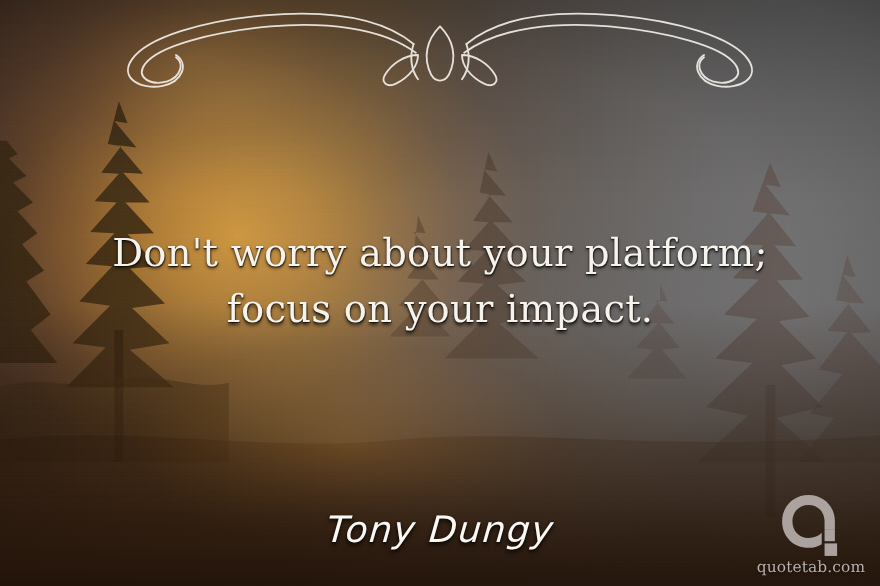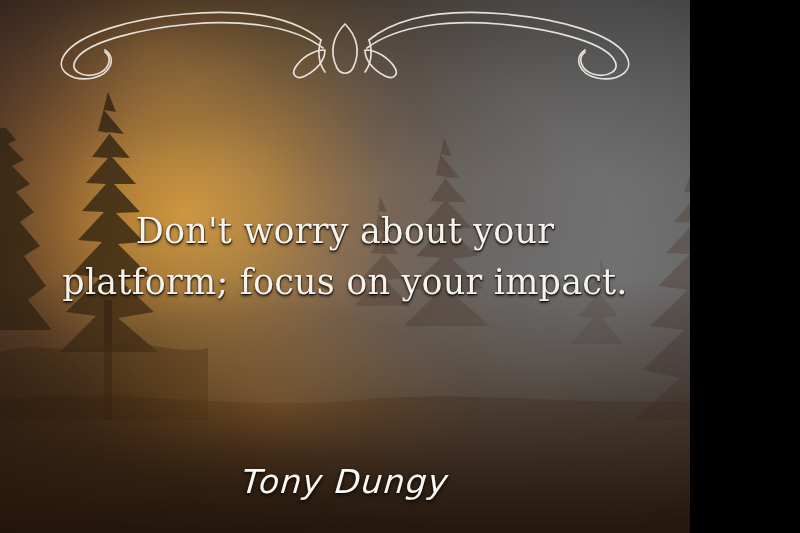--- a/index.html
+++ b/index.html
@@ -2,21 +2,21 @@
 <html><head>
 <meta charset="utf-8">
 <style>
   html, body {
     margin: 0;
     padding: 0;
     background: #000;
   }
   #quote-card {
     position: relative;
-    width: 690px;
+    width: 800px;
     height: 533px;
     overflow: hidden;
     font-family: "Liberation Serif", serif;
     background: #7f1d1d;
     user-select: none;
   }
 
   
   .bg-layer {
     position: absolute;
@@ -302,14 +302,31 @@
   </div>
 
   <div class="quote-wrap">
     <p class="quote-text">Don't worry about your platform; focus on your impact.</p>
   </div>
 
   <div class="author-wrap">
     <p class="author-name">Tony Dungy</p>
   </div>
 
+  <div class="watermark">
+    <div class="wm-mark">
+      <svg viewBox="0 0 56 58" aria-hidden="true">
+        <g fill="#b6aeab" opacity=".92">
+
+          <path d="M26 2 C12 2 2 12.6 2 26 C2 39.4 12 50 26 50 C30.6 50 34.6 48.8 38 46.7 L38 36.4
+                   C35.2 39.3 31.1 41 26 41 C17.4 41 11.4 34.6 11.4 26 C11.4 17.4 17.4 11 26 11
+                   C34.6 11 40.6 17.4 40.6 26 L40.6 33 L50 33 L50 26 C50 12.6 40 2 26 2 Z"></path>
+
+          <rect x="40.6" y="33" width="9.4" height="11"></rect>
+
+          <rect x="40.6" y="46" width="11.4" height="11.4"></rect>
+        </g>
+      </svg>
+    </div>
+    <div class="wm-text">quotetab.com</div>
+  </div>
 
 </div>
 
 </body></html>

